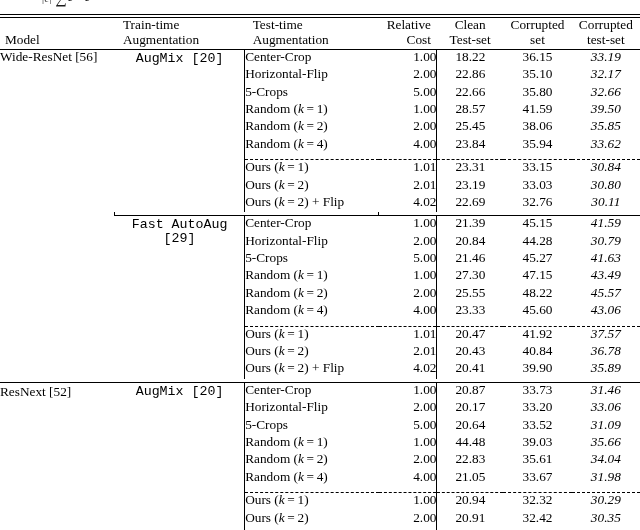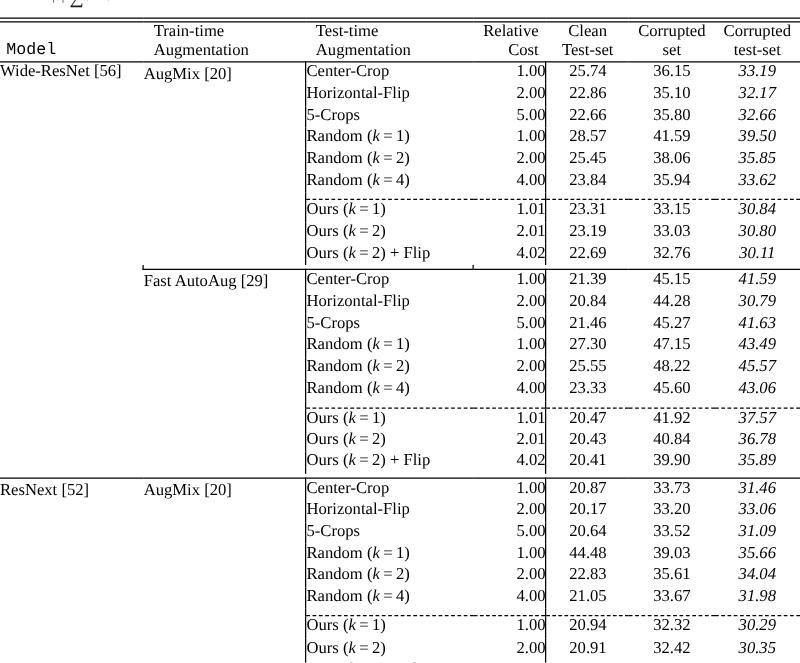--- a/index.html
+++ b/index.html
@@ -88,21 +88,21 @@
   }
   .hdr .h-model  { text-align: left; padding-left: 5px; }
   .hdr .h-two    { line-height: 1.12; }
 
   
   tr.datarow td {
     height: 17.4px;
     padding: 0;
   }
   .c-model  { padding-left: 6px; text-align: left; width: 118px; }
-  .c-train  { padding-left: 8px; text-align: left; width: 127px; }
+  .c-train  { padding-left: 8px; text-align: center; width: 127px; font-family: Liberation Mono, monospace; }
   .c-test   { padding-left: 8px; text-align: left; width: 132px;
               border-left: 0.9px solid #000; }
   .c-cost   { text-align: right; padding-right: 16px; width: 53px; }
   .c-clean  { text-align: center; width: 70px;
               border-left: 0.9px solid #000; }
   .c-corr1  { text-align: center; width: 70px; }
   .c-corr2  { text-align: center; width: 70px; font-style: italic; }
 
   
   .hdr .h-model { width: 118px; }
@@ -152,37 +152,37 @@
         <col style="width:70px">
     </colgroup>
     <tbody id="tbody">
         <tr class="rule-top">
           <td colspan="7"></td>
         </tr>
         <tr class="rule-top-thin">
           <td colspan="7"></td>
         </tr>
         <tr class="hdr">
-          <td class="h-model h-two" style="vertical-align: bottom; font-family: Liberation Mono, monospace;">Model</td>
+          <td class="h-model h-two" style="vertical-align: bottom;">Model</td>
           <td class="h-train h-two"><span>Train-time</span><br><span>Augmentation</span></td>
           <td class="h-test h-two"><span>Test-time</span><br><span>Augmentation</span></td>
           <td class="h-cost h-two"><span>Relative</span><br><span>Cost</span></td>
           <td class="h-clean h-two"><span>Clean</span><br><span>Test-set</span></td>
           <td class="h-c1 h-two"><span>Corrupted</span><br><span>set</span></td>
           <td class="h-c2 h-two"><span>Corrupted</span><br><span>test-set</span></td>
         </tr>
         <tr class="rule-thin">
           <td colspan="7"></td>
         </tr>
         <tr class="datarow">
           <td class="c-model" rowspan="10" style="vertical-align: top; padding-top: 0;">Wide-ResNet [56]</td>
           <td class="c-train" rowspan="10" style="vertical-align: top; padding-top: 2px;">AugMix [20]</td>
           <td class="c-test">Center-Crop</td>
           <td class="c-cost">1.00</td>
-          <td class="c-clean">25.74</td>
+          <td class="c-clean">18.22</td>
           <td class="c-corr1">36.15</td>
           <td class="c-corr2">33.19</td>
         </tr>
         <tr class="datarow">
           <td class="c-test">Horizontal-Flip</td>
           <td class="c-cost">2.00</td>
           <td class="c-clean">22.86</td>
           <td class="c-corr1">35.10</td>
           <td class="c-corr2">32.17</td>
         </tr>

